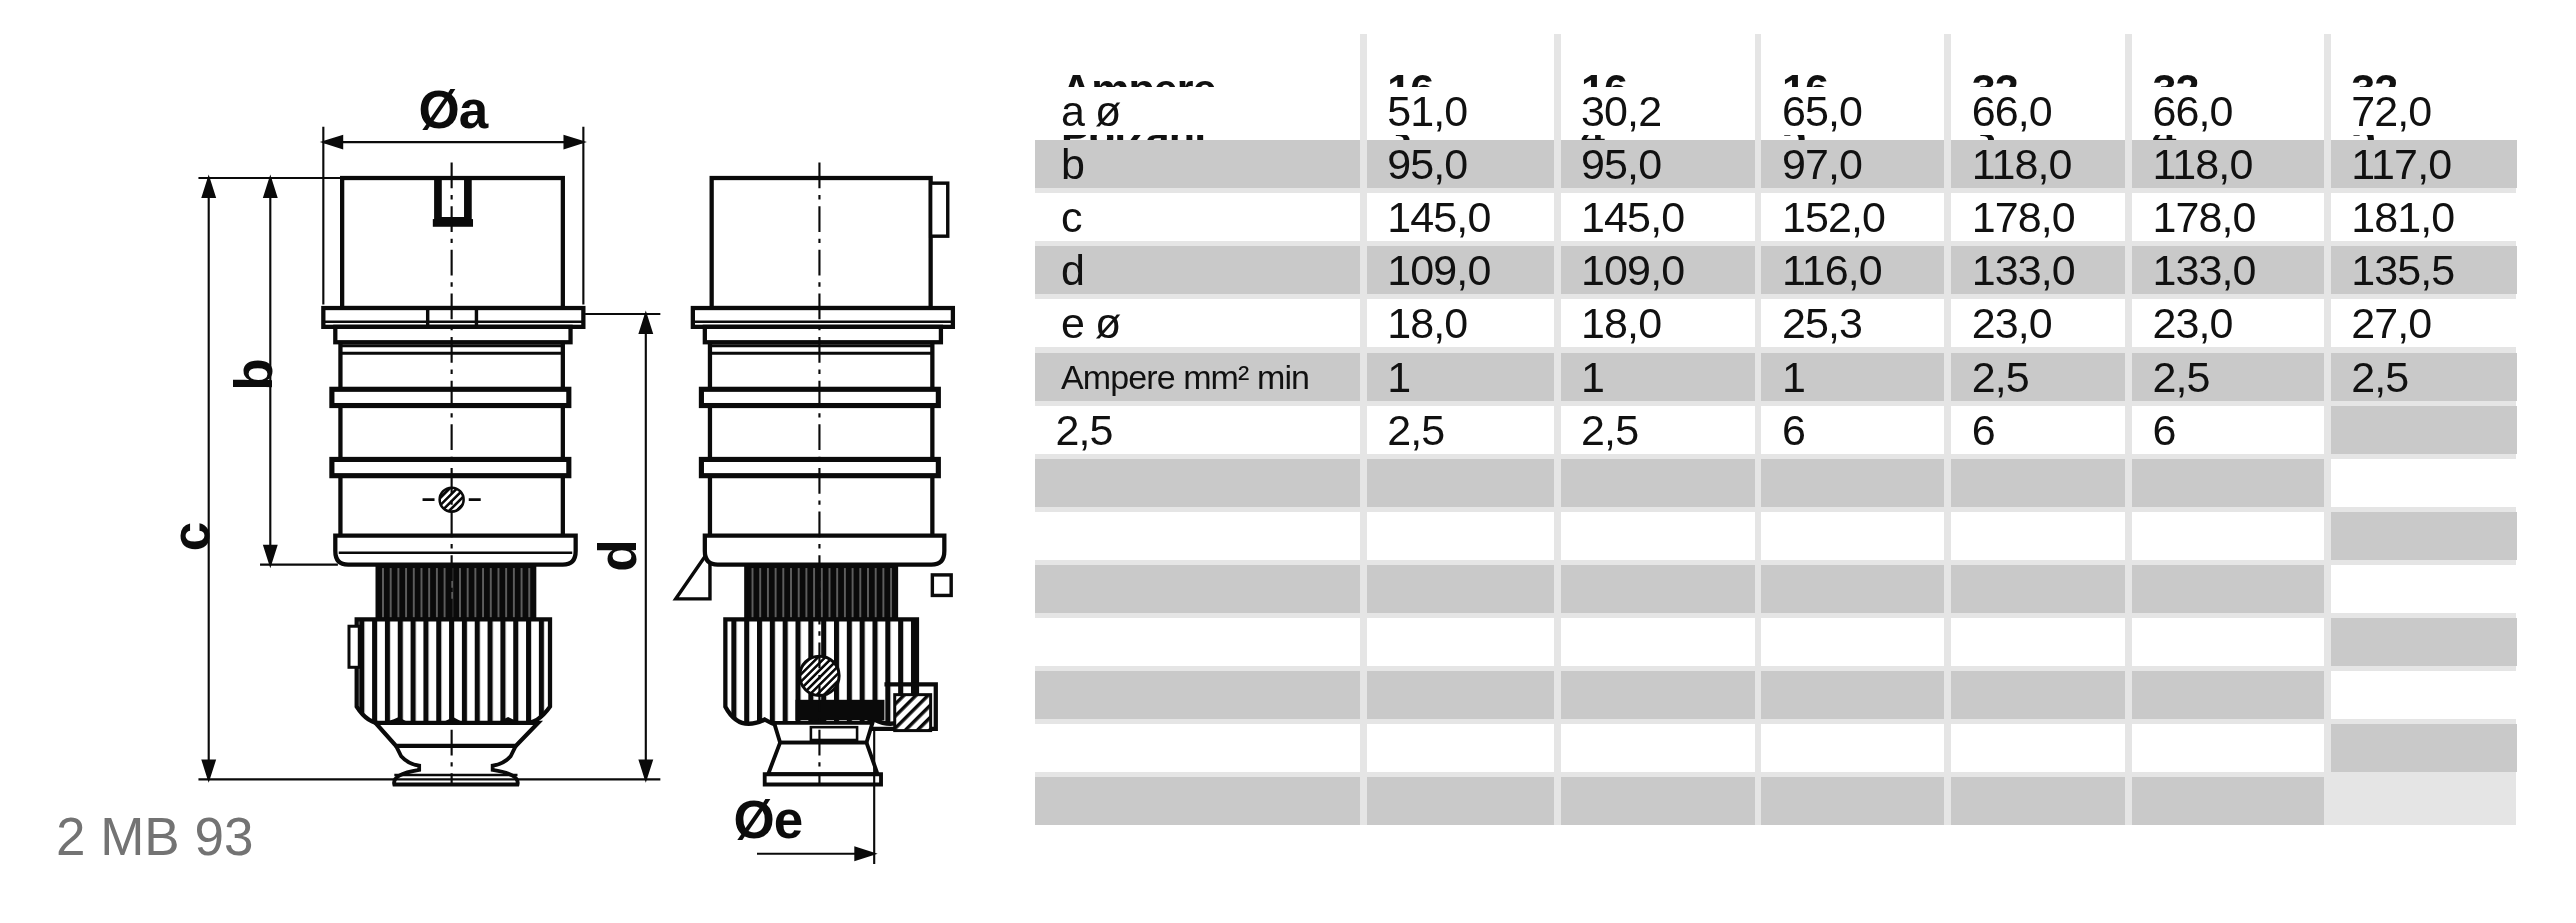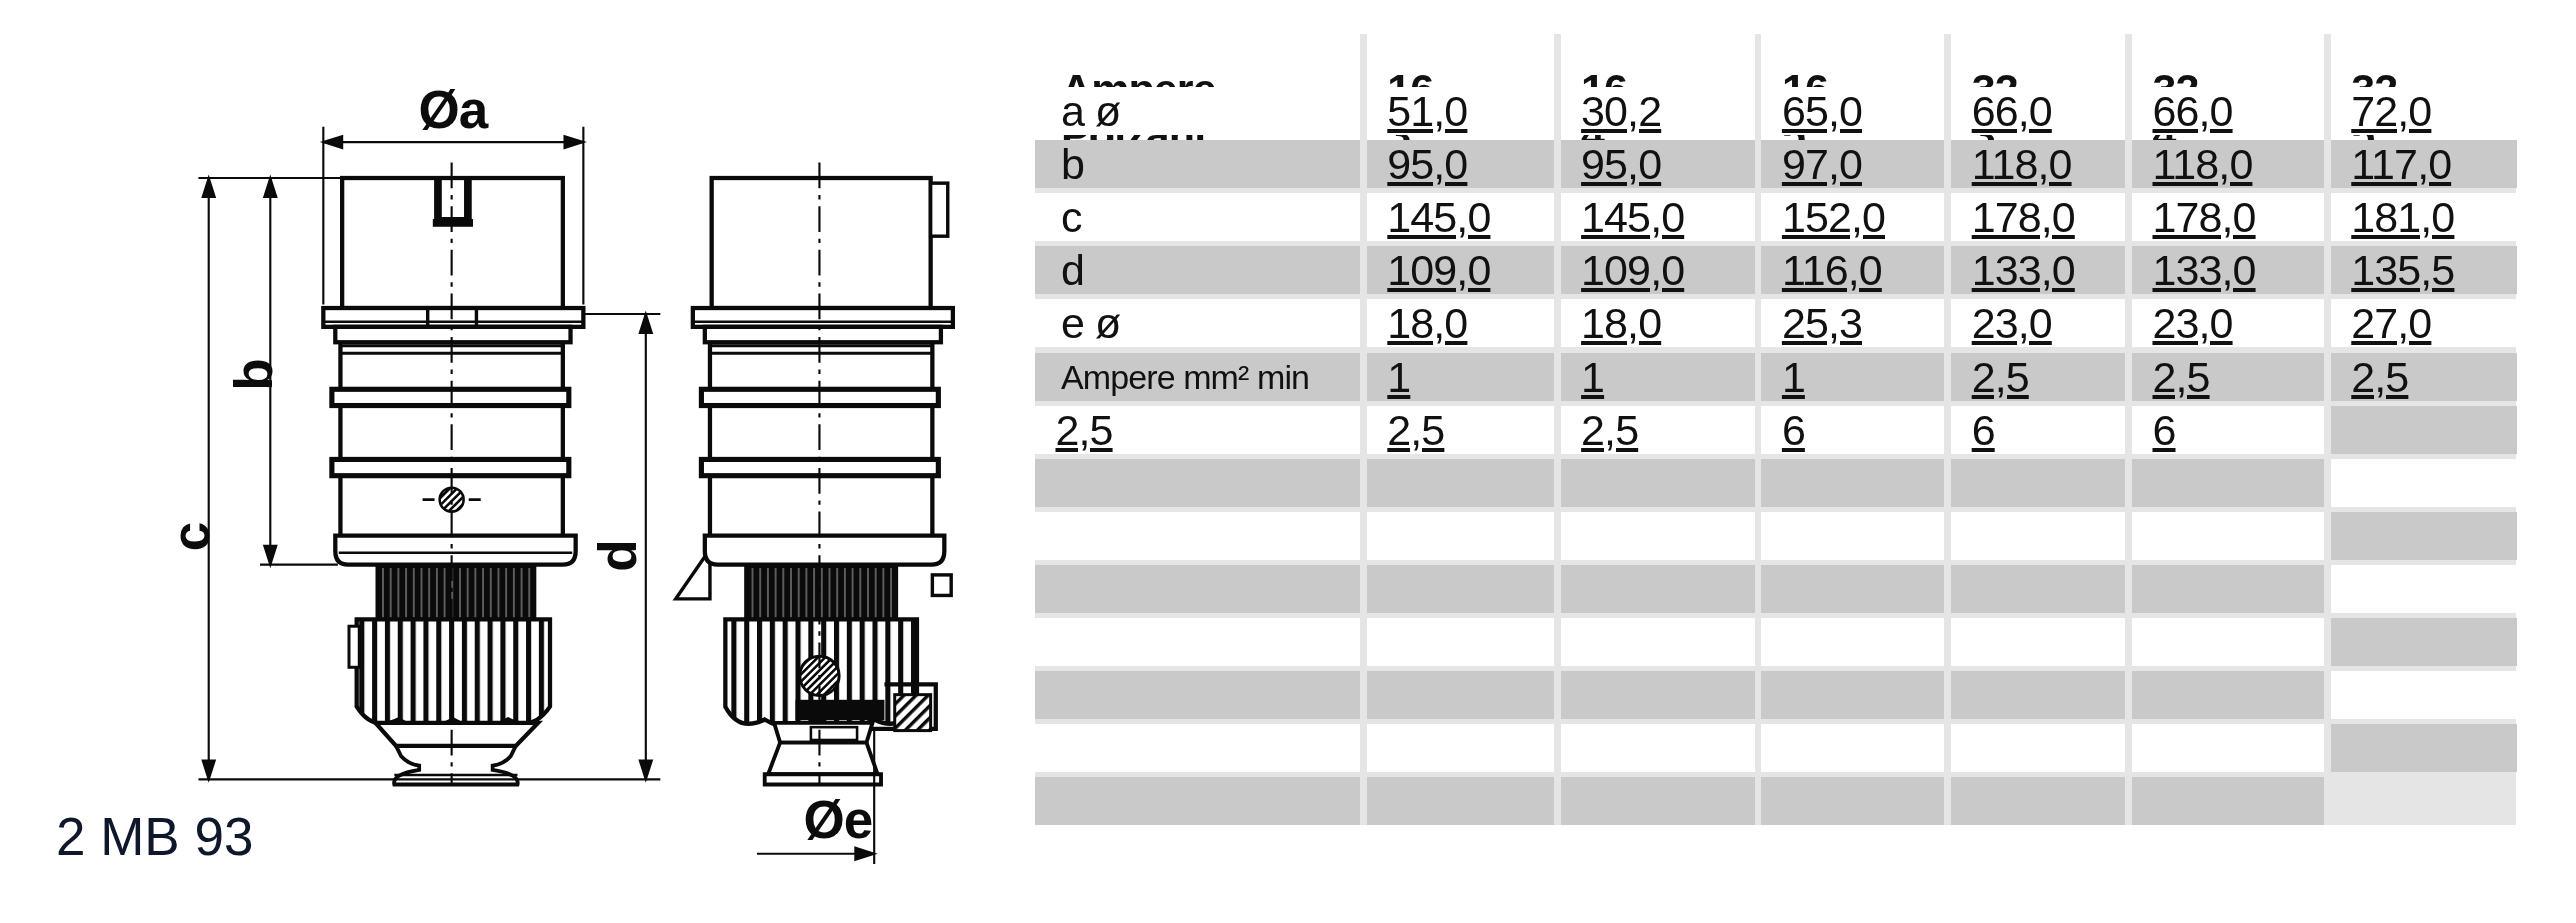--- a/index.html
+++ b/index.html
@@ -9,36 +9,36 @@
   }
   
   .drawing{position:absolute;left:0;top:0;width:1035px;height:884px;}
   .dim-label{
     position:absolute;font-weight:700;font-size:53px;color:#0c0c0c;
     transform:translate(-50%,-50%);white-space:nowrap;letter-spacing:-0.9px;
   }
   .dim-label.rot{transform:translate(-50%,-50%) rotate(-90deg);}
   .code-label{
     position:absolute;left:56px;top:806px;font-size:53px;font-weight:400;
-    color:#0f172a;white-space:nowrap;
+    color:#737373;white-space:nowrap;
   }
   
   .spec-table{
     position:absolute;left:1035px;top:34px;width:1481px;
     display:grid;
     grid-template-columns:325px 187px 194px 183px 174px 192px 186px;
     grid-auto-rows:48px;
     column-gap:6.8px;row-gap:5.1px;
     background:#e5e5e5;
     font-size:43px;line-height:48px;letter-spacing:-0.9px;
   }
   .cell{background:#fff;overflow:visible;white-space:nowrap;}
   .cell.gray{background:#c9c9c9;}
   .cell.label{padding-left:26px;}
-  .cell.val{padding-left:20.5px;text-decoration:underline;}
+  .cell.val{padding-left:20.5px;}
   .hdr{
     height:123px;display:flex;flex-direction:column;justify-content:flex-end;
     font-weight:700;line-height:45px;padding-bottom:1.7px;
   }
   .small-label{font-size:34px;line-height:48px;}
 </style>
 </head>
 <body>
 
 <div class="drawing">
@@ -162,21 +162,21 @@
       <path d="M1022,850 V1010" fill="none"></path>
       <path d="M885,998 H1018" fill="none"></path>
       <polygon points="1022,998 1000,991 1000,1005"></polygon>
     </g>
   </svg>
 
   <span class="dim-label" style="left:453px;top:109px;">Øa</span>
   <span class="dim-label rot" style="left:253px;top:375px;">b</span>
   <span class="dim-label rot" style="left:190px;top:537px;">c</span>
   <span class="dim-label rot" style="left:617px;top:556px;">d</span>
-  <span class="dim-label" style="left:838px;top:819px;text-align:center;">Øe</span>
+  <span class="dim-label" style="left:768px;top:819px;text-align:center;">Øe</span>
   <span class="code-label">2 MB 93</span>
 </div>
 
 <div class="spec-table">
 
   <div class="cell label hdr">
     <span>Ampere</span>
     <span>Polzahl</span>
   </div>
   <div class="cell val hdr">

